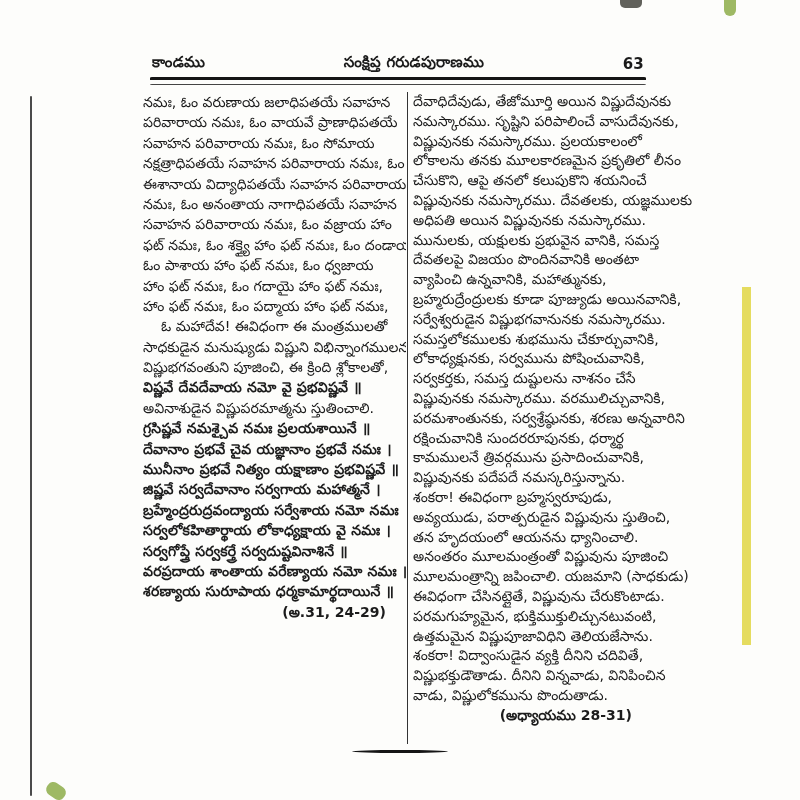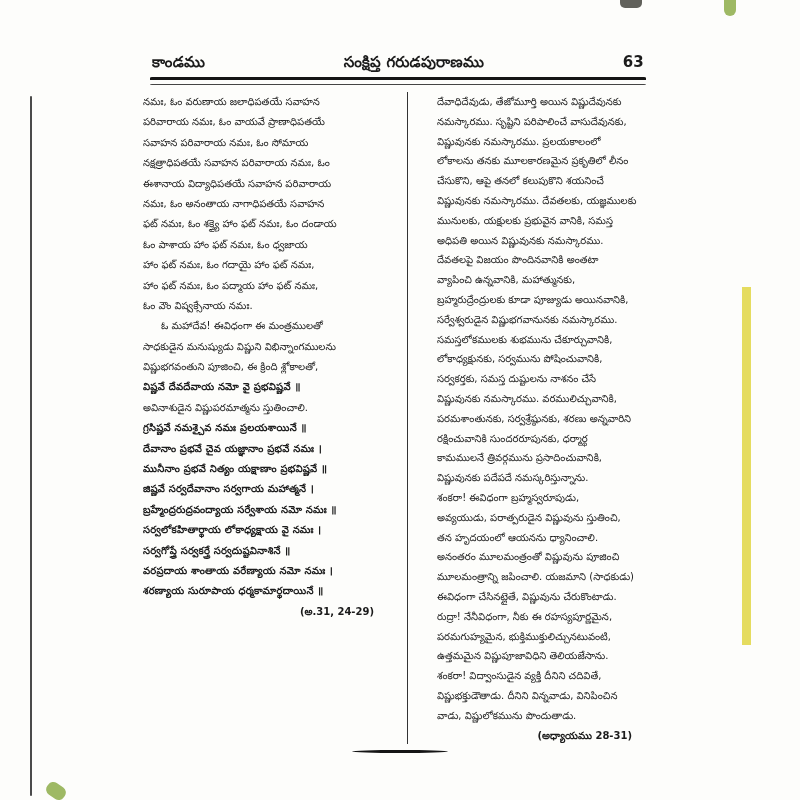--- a/index.html
+++ b/index.html
@@ -31,48 +31,48 @@
     position: absolute; left: 724px; top: 0; width: 12px; height: 16px;
     background: #86a83f; border-radius: 0 0 6px 6px; opacity: .8;
   }
   .smudge-bottom-green {
     position: absolute; left: 46px; top: 784px; width: 20px; height: 14px;
     background: #86a83f; border-radius: 6px; transform: rotate(35deg); opacity: .8;
   }
   
   .header {
     position: absolute; left: 152px; top: 53px; width: 492px;
-    display: flex; justify-content: space-between; align-items: flex-start;
+    display: flex; justify-content: space-between; align-items: center;
     font-size: 15px; font-weight: bold; letter-spacing: .2px;
   }
   .header-rule {
     position: absolute; left: 150px; top: 77px; width: 496px; height: 4px;
     border-top: 3px solid #151515;
     border-bottom: 1px solid #444;
     border-radius: 2px / 1px;
   }
   
   .col {
     position: absolute; top: 92px;
     overflow: hidden;
-    font-size: 10px;
+    font-size: 14px;
   }
   .col-left  { left: 143px; width: 263px; height: 655px; }
   .col-right { left: 413px; width: 281px; height: 655px; }
   .col-divider {
     position: absolute; left: 407px; top: 92px; width: 1px; height: 652px;
     background: #333;
   }
   .col-left  .line { height: 20.4px; line-height: 20.4px; }
-  .col-right .line { height: 19.8px; line-height: 19.8px; margin-left: 24px; }
+  .col-right .line { height: 19.8px; line-height: 19.8px; }
   .line { white-space: nowrap; }
   .line.indent { padding-left: 18px; }
   .line.verse { font-weight: bold; letter-spacing: .2px; }
   .line.cite { text-align: right; font-weight: bold; }
-  .col-left  .line.cite { padding-right: 32px; }
+  .col-left  .line.cite { padding-right: 20px; }
   .col-right .line.cite { padding-right: 62px; }
   
   .end-rule {
     position: absolute; left: 352px; top: 750px; width: 96px; height: 3px;
     background: #151515; border-radius: 50%;
   }
 </style>
 </head>
 <body>
 
@@ -91,25 +91,25 @@
   </div>
   <div class="header-rule"></div>
 
   <div class="col col-left">
       <div class="line">నమః, ఓం వరుణాయ జలాధిపతయే సవాహన</div>
       <div class="line">పరివారాయ నమః, ఓం వాయవే ప్రాణాధిపతయే</div>
       <div class="line">సవాహన పరివారాయ నమః, ఓం సోమాయ</div>
       <div class="line">నక్షత్రాధిపతయే సవాహన పరివారాయ నమః, ఓం</div>
       <div class="line">ఈశానాయ విద్యాధిపతయే సవాహన పరివారాయ</div>
       <div class="line">నమః, ఓం అనంతాయ నాగాధిపతయే సవాహన</div>
+      <div class="line">సవాహన పరివారాయ నమః, ఓం వజ్రాయ హాం</div>
       <div class="line">ఫట్ నమః, ఓం శక్త్యై హాం ఫట్ నమః, ఓం దండాయ</div>
       <div class="line">ఓం పాశాయ హాం ఫట్ నమః, ఓం ధ్వజాయ</div>
       <div class="line">హాం ఫట్ నమః, ఓం గదాయై హాం ఫట్ నమః,</div>
       <div class="line">హాం ఫట్ నమః, ఓం పద్మాయ హాం ఫట్ నమః,</div>
-      <div class="line">ఓం వౌం విష్వక్సేనాయ నమః.</div>
       <div class="line indent">ఓ మహాదేవ! ఈవిధంగా ఈ మంత్రములతో</div>
       <div class="line">సాధకుడైన మనుష్యుడు విష్ణుని విభిన్నాంగములను</div>
       <div class="line">విష్ణుభగవంతుని పూజించి, ఈ క్రింది శ్లోకాలతో,</div>
       <div class="line verse">విష్ణవే దేవదేవాయ నమో వై ప్రభవిష్ణవే ॥</div>
       <div class="line">అవినాశుడైన విష్ణుపరమాత్మను స్తుతించాలి.</div>
       <div class="line verse">గ్రసిష్ణవే నమశ్చైవ నమః ప్రలయశాయినే ॥</div>
       <div class="line verse">దేవానాం ప్రభవే చైవ యజ్ఞానాం ప్రభవే నమః ।</div>
       <div class="line verse">మునీనాం ప్రభవే నిత్యం యక్షాణాం ప్రభవిష్ణవే ॥</div>
       <div class="line verse">జిష్ణవే సర్వదేవానాం సర్వగాయ మహాత్మనే ।</div>
       <div class="line verse">బ్రహ్మేంద్రరుద్రవంద్యాయ సర్వేశాయ నమో నమః ॥</div>
@@ -120,41 +120,40 @@
       <div class="line cite">(అ.31, 24-29)</div>
     </div>
   <div class="col-divider"></div>
   <div class="col col-right">
       <div class="line">దేవాధిదేవుడు, తేజోమూర్తి అయిన విష్ణుదేవునకు</div>
       <div class="line">నమస్కారము. సృష్టిని పరిపాలించే వాసుదేవునకు,</div>
       <div class="line">విష్ణువునకు నమస్కారము. ప్రలయకాలంలో</div>
       <div class="line">లోకాలను తనకు మూలకారణమైన ప్రకృతిలో లీనం</div>
       <div class="line">చేసుకొని, ఆపై తనలో కలుపుకొని శయనించే</div>
       <div class="line">విష్ణువునకు నమస్కారము. దేవతలకు, యజ్ఞములకు</div>
+      <div class="line">అధిపతి అయిన విష్ణువునకు నమస్కారము.</div>
       <div class="line">మునులకు, యక్షులకు ప్రభువైన వానికి, సమస్త</div>
-      <div class="line">అధిపతి అయిన విష్ణువునకు నమస్కారము.</div>
       <div class="line">దేవతలపై విజయం పొందినవానికి అంతటా</div>
       <div class="line">వ్యాపించి ఉన్నవానికి, మహాత్మునకు,</div>
       <div class="line">బ్రహ్మరుద్రేంద్రులకు కూడా పూజ్యుడు అయినవానికి,</div>
       <div class="line">సర్వేశ్వరుడైన విష్ణుభగవానునకు నమస్కారము.</div>
       <div class="line">సమస్తలోకములకు శుభమును చేకూర్చువానికి,</div>
       <div class="line">లోకాధ్యక్షునకు, సర్వమును పోషించువానికి,</div>
       <div class="line">సర్వకర్తకు, సమస్త దుష్టులను నాశనం చేసే</div>
       <div class="line">విష్ణువునకు నమస్కారము. వరములిచ్చువానికి,</div>
       <div class="line">పరమశాంతునకు, సర్వశ్రేష్ఠునకు, శరణు అన్నవారిని</div>
       <div class="line">రక్షించువానికి సుందరరూపునకు, ధర్మార్థ</div>
       <div class="line">కామములనే త్రివర్గమును ప్రసాదించువానికి,</div>
       <div class="line">విష్ణువునకు పదేపదే నమస్కరిస్తున్నాను.</div>
       <div class="line">శంకరా! ఈవిధంగా బ్రహ్మస్వరూపుడు,</div>
       <div class="line">అవ్యయుడు, పరాత్పరుడైన విష్ణువును స్తుతించి,</div>
       <div class="line">తన హృదయంలో ఆయనను ధ్యానించాలి.</div>
       <div class="line">అనంతరం మూలమంత్రంతో విష్ణువును పూజించి</div>
       <div class="line">మూలమంత్రాన్ని జపించాలి. యజమాని (సాధకుడు)</div>
       <div class="line">ఈవిధంగా చేసినట్లైతే, విష్ణువును చేరుకొంటాడు.</div>
-      <div class="line">రుద్రా! నేనీవిధంగా, నీకు ఈ రహస్యపూర్ణమైన,</div>
       <div class="line">పరమగుహ్యమైన, భుక్తిముక్తులిచ్చునటువంటి,</div>
       <div class="line">ఉత్తమమైన విష్ణుపూజావిధిని తెలియజేసాను.</div>
       <div class="line">శంకరా! విద్వాంసుడైన వ్యక్తి దీనిని చదివితే,</div>
       <div class="line">విష్ణుభక్తుడౌతాడు. దీనిని విన్నవాడు, వినిపించిన</div>
       <div class="line">వాడు, విష్ణులోకమును పొందుతాడు.</div>
       <div class="line cite">(అధ్యాయము 28-31)</div>
     </div>
 
   <div class="end-rule"></div>
 

